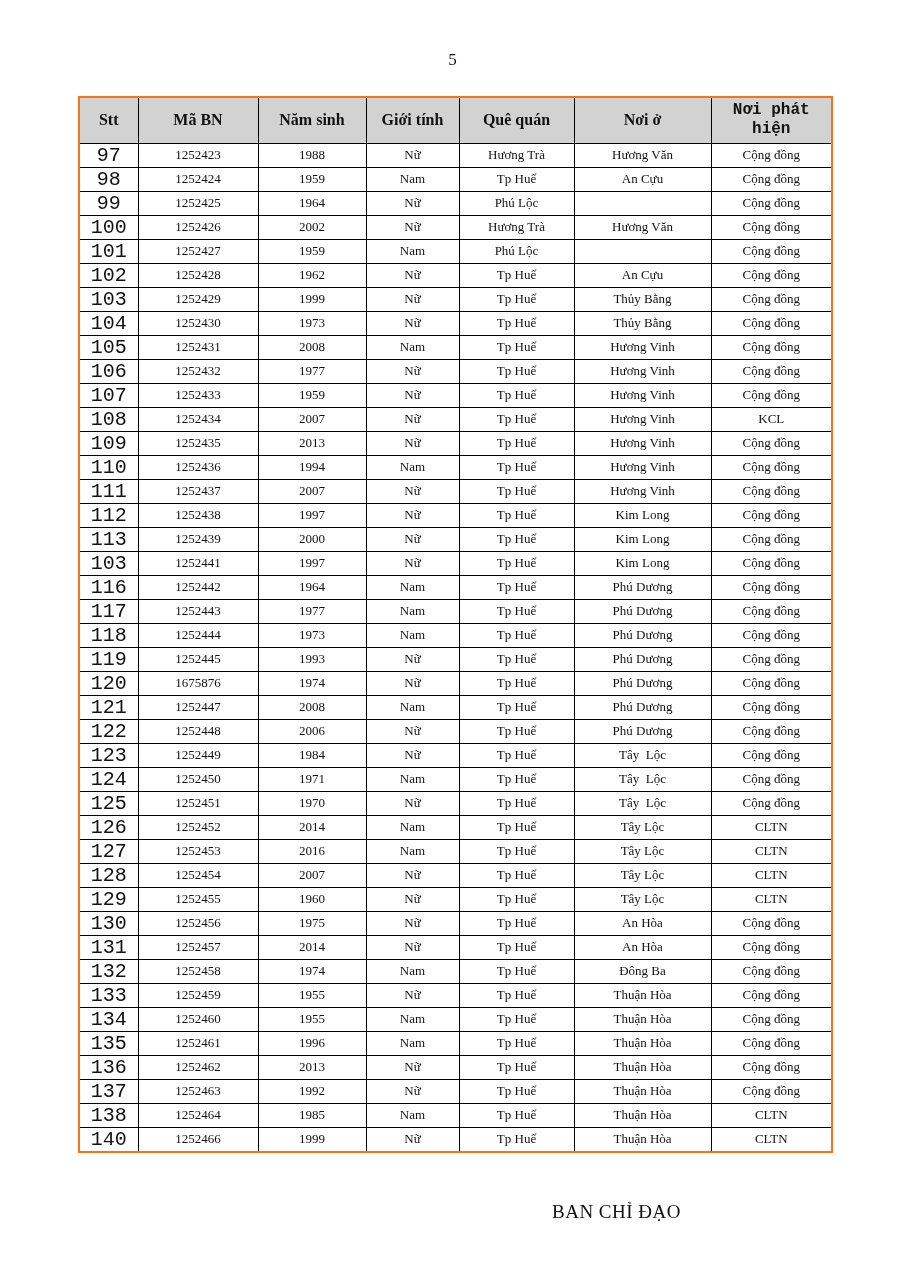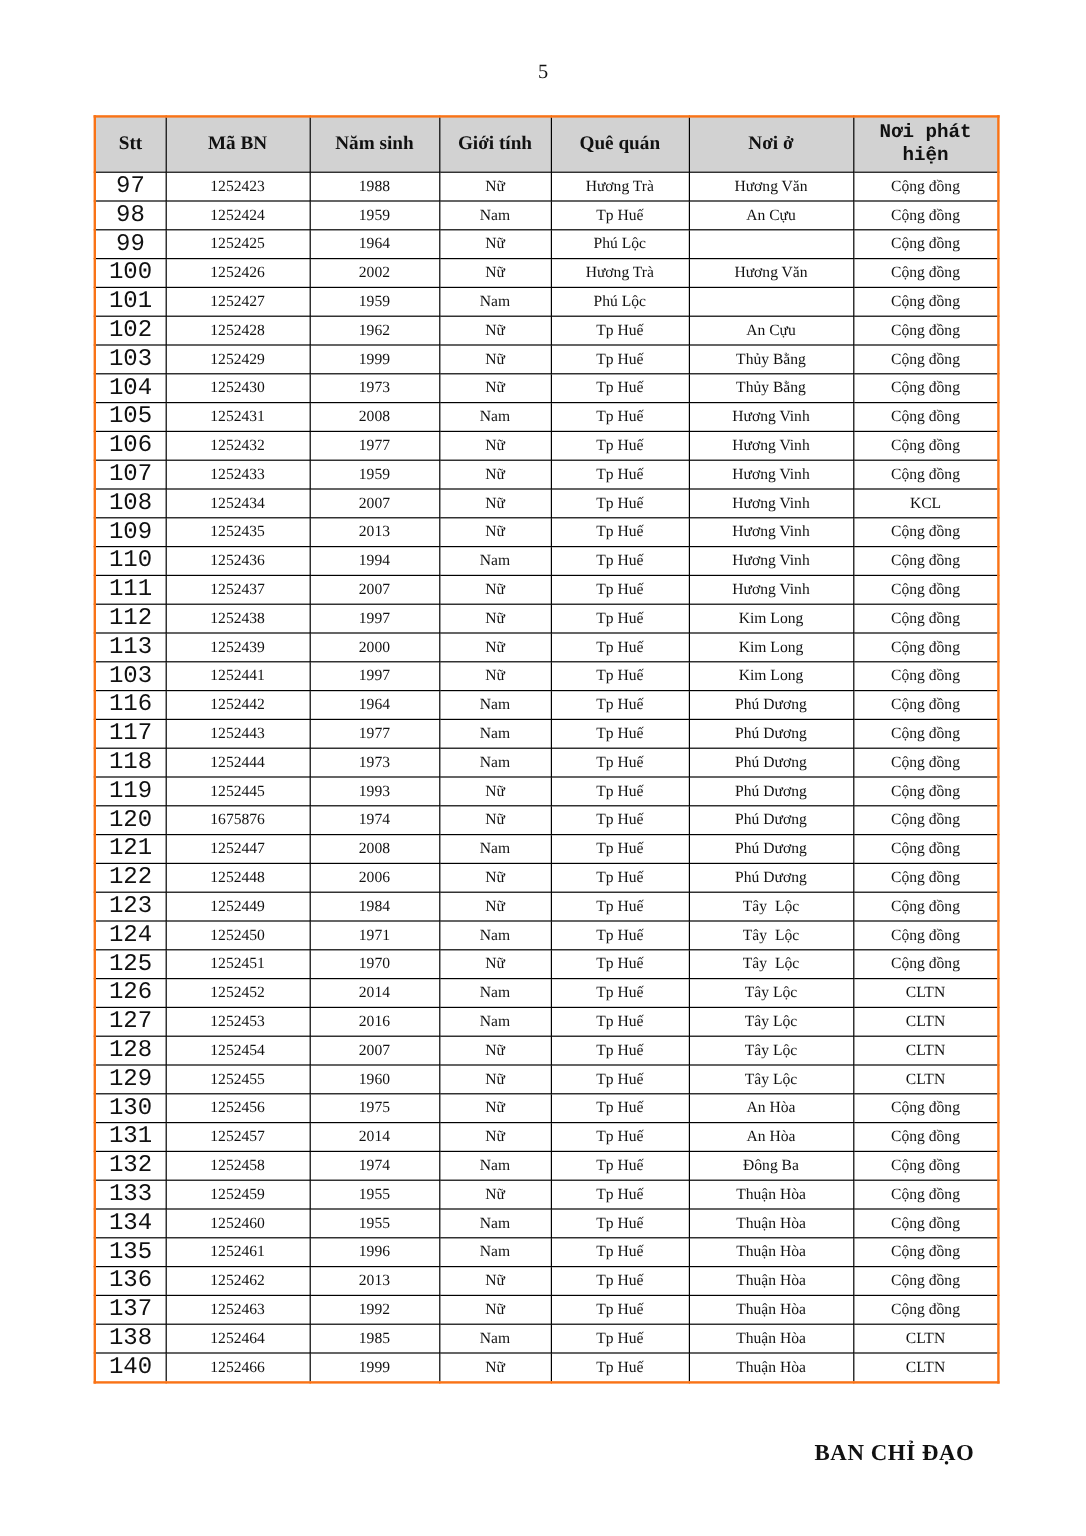--- a/index.html
+++ b/index.html
@@ -47,22 +47,22 @@
     padding: 0;
     font-size: 13px;
     white-space: pre;
     overflow: hidden;
   }
   .doc-table td.col-0 { font-size: 20px; font-family: Liberation Mono, monospace; }
   .footer-sign {
     position: absolute;
     top: 1201px; left: 552px;
     width: 260px;
-    text-align: right;
-    font-weight: bold;
+    text-align: left;
+    font-weight: normal;
     font-size: 19px;
     letter-spacing: 0.5px;
   }
 </style>
 </head>
 <body>
 
 <div class="page">
 
   <div class="page-number">5</div>

